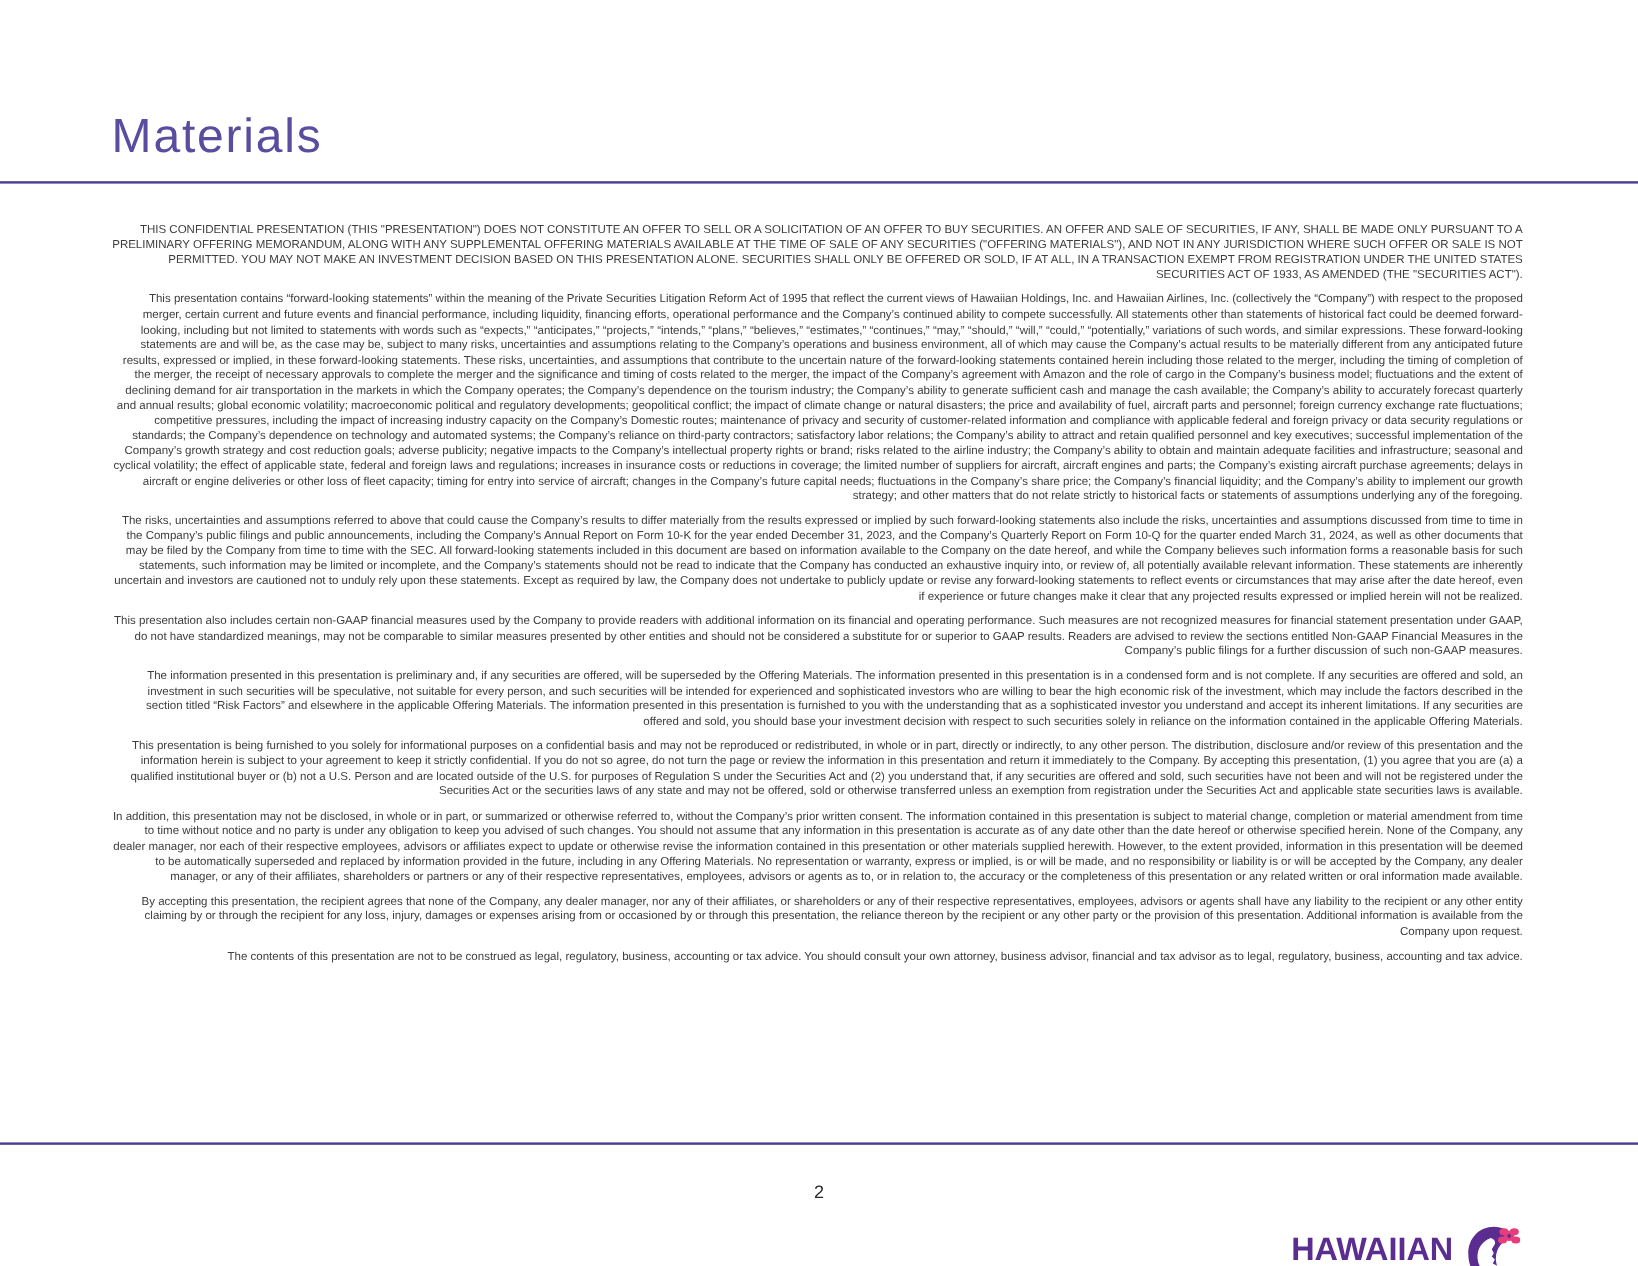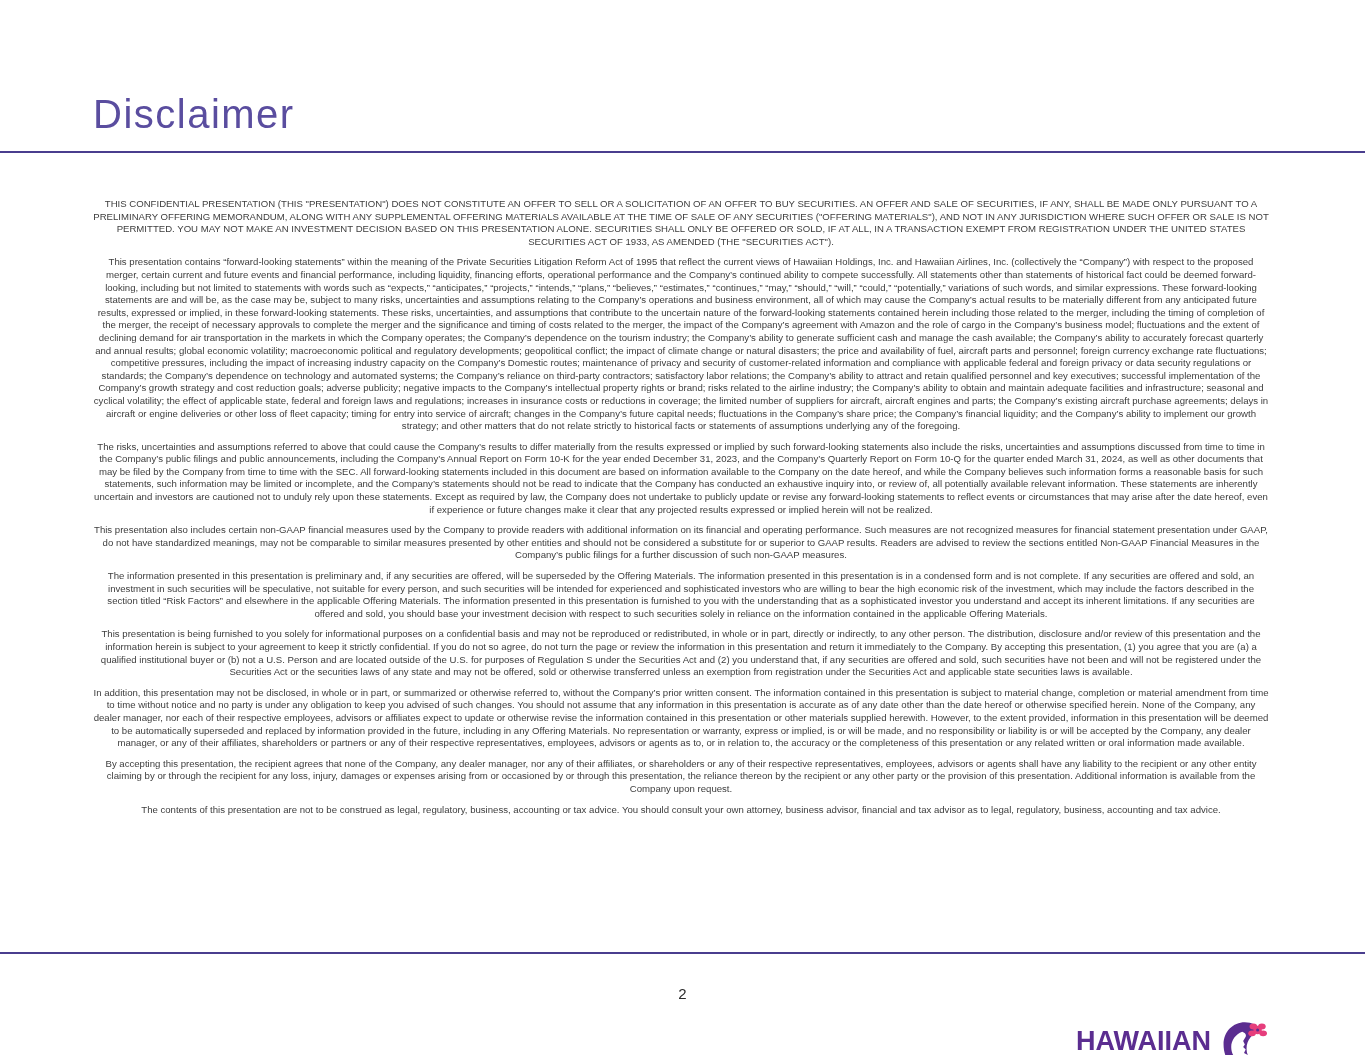--- a/index.html
+++ b/index.html
@@ -21,26 +21,26 @@
     color:#5a4d9f;
   }
   .title-rule{
     position:absolute;
     left:0;right:0;top:151px;
     margin:0;border:none;
     border-top:2px solid #4a3e8e;
   }
   .content{
     position:absolute;
-    left:93px;top:198px;
+    left:93px;top:186px;
     width:1176px;
     color:#3d3d3d;
     font-size:9.6px;
     line-height:12.6px;
-    text-align:center;
+    text-align:right;
   }
   .content p{margin:0 0 8px 0;}
   .footer-rule{
     position:absolute;
     left:0;right:0;top:952px;
     margin:0;border:none;
     border-top:2px solid #4a3e8e;
   }
   .page-number{
     position:absolute;
@@ -73,21 +73,21 @@
     margin-top:2px;
     align-self:flex-end;
   }
   .pualani{width:46px;height:58px;}
 </style>
 </head>
 <body>
 
 <div class="slide">
 
-  <h1 class="page-title">Disclaimer</h1>
+  <h1 class="page-title">Materials</h1>
 
   <hr class="title-rule">
 
   <div class="content">
     <p>THIS CONFIDENTIAL PRESENTATION (THIS "PRESENTATION") DOES NOT CONSTITUTE AN OFFER TO SELL OR A SOLICITATION OF AN OFFER TO BUY SECURITIES. AN OFFER AND SALE OF SECURITIES, IF ANY, SHALL BE MADE ONLY PURSUANT TO A PRELIMINARY OFFERING MEMORANDUM, ALONG WITH ANY SUPPLEMENTAL OFFERING MATERIALS AVAILABLE AT THE TIME OF SALE OF ANY SECURITIES ("OFFERING MATERIALS"), AND NOT IN ANY JURISDICTION WHERE SUCH OFFER OR SALE IS NOT PERMITTED. YOU MAY NOT MAKE AN INVESTMENT DECISION BASED ON THIS PRESENTATION ALONE. SECURITIES SHALL ONLY BE OFFERED OR SOLD, IF AT ALL, IN A TRANSACTION EXEMPT FROM REGISTRATION UNDER THE UNITED STATES SECURITIES ACT OF 1933, AS AMENDED (THE "SECURITIES ACT").</p>
     <p>This presentation contains “forward-looking statements” within the meaning of the Private Securities Litigation Reform Act of 1995 that reflect the current views of Hawaiian Holdings, Inc. and Hawaiian Airlines, Inc. (collectively the “Company”) with respect to the proposed merger, certain current and future events and financial performance, including liquidity, financing efforts, operational performance and the Company’s continued ability to compete successfully. All statements other than statements of historical fact could be deemed forward-looking, including but not limited to statements with words such as “expects,” “anticipates,” “projects,” “intends,” “plans,” “believes,” “estimates,” “continues,” “may,” “should,” “will,” “could,” “potentially,” variations of such words, and similar expressions. These forward-looking statements are and will be, as the case may be, subject to many risks, uncertainties and assumptions relating to the Company’s operations and business environment, all of which may cause the Company’s actual results to be materially different from any anticipated future results, expressed or implied, in these forward-looking statements. These risks, uncertainties, and assumptions that contribute to the uncertain nature of the forward-looking statements contained herein including those related to the merger, including the timing of completion of the merger, the receipt of necessary approvals to complete the merger and the significance and timing of costs related to the merger, the impact of the Company’s agreement with Amazon and the role of cargo in the Company’s business model; fluctuations and the extent of declining demand for air transportation in the markets in which the Company operates; the Company’s dependence on the tourism industry; the Company’s ability to generate sufficient cash and manage the cash available; the Company’s ability to accurately forecast quarterly and annual results; global economic volatility; macroeconomic political and regulatory developments; geopolitical conflict; the impact of climate change or natural disasters; the price and availability of fuel, aircraft parts and personnel; foreign currency exchange rate fluctuations; competitive pressures, including the impact of increasing industry capacity on the Company’s Domestic routes; maintenance of privacy and security of customer-related information and compliance with applicable federal and foreign privacy or data security regulations or standards; the Company’s dependence on technology and automated systems; the Company’s reliance on third-party contractors; satisfactory labor relations; the Company’s ability to attract and retain qualified personnel and key executives; successful implementation of the Company’s growth strategy and cost reduction goals; adverse publicity; negative impacts to the Company’s intellectual property rights or brand; risks related to the airline industry; the Company’s ability to obtain and maintain adequate facilities and infrastructure; seasonal and cyclical volatility; the effect of applicable state, federal and foreign laws and regulations; increases in insurance costs or reductions in coverage; the limited number of suppliers for aircraft, aircraft engines and parts; the Company’s existing aircraft purchase agreements; delays in aircraft or engine deliveries or other loss of fleet capacity; timing for entry into service of aircraft; changes in the Company’s future capital needs; fluctuations in the Company’s share price; the Company’s financial liquidity; and the Company’s ability to implement our growth strategy; and other matters that do not relate strictly to historical facts or statements of assumptions underlying any of the foregoing.</p>
     <p>The risks, uncertainties and assumptions referred to above that could cause the Company’s results to differ materially from the results expressed or implied by such forward-looking statements also include the risks, uncertainties and assumptions discussed from time to time in the Company’s public filings and public announcements, including the Company’s Annual Report on Form 10-K for the year ended December 31, 2023, and the Company’s Quarterly Report on Form 10-Q for the quarter ended March 31, 2024, as well as other documents that may be filed by the Company from time to time with the SEC. All forward-looking statements included in this document are based on information available to the Company on the date hereof, and while the Company believes such information forms a reasonable basis for such statements, such information may be limited or incomplete, and the Company’s statements should not be read to indicate that the Company has conducted an exhaustive inquiry into, or review of, all potentially available relevant information. These statements are inherently uncertain and investors are cautioned not to unduly rely upon these statements. Except as required by law, the Company does not undertake to publicly update or revise any forward-looking statements to reflect events or circumstances that may arise after the date hereof, even if experience or future changes make it clear that any projected results expressed or implied herein will not be realized.</p>
     <p>This presentation also includes certain non-GAAP financial measures used by the Company to provide readers with additional information on its financial and operating performance. Such measures are not recognized measures for financial statement presentation under GAAP, do not have standardized meanings, may not be comparable to similar measures presented by other entities and should not be considered a substitute for or superior to GAAP results. Readers are advised to review the sections entitled Non-GAAP Financial Measures in the Company’s public filings for a further discussion of such non-GAAP measures.</p>
     <p>The information presented in this presentation is preliminary and, if any securities are offered, will be superseded by the Offering Materials. The information presented in this presentation is in a condensed form and is not complete. If any securities are offered and sold, an investment in such securities will be speculative, not suitable for every person, and such securities will be intended for experienced and sophisticated investors who are willing to bear the high economic risk of the investment, which may include the factors described in the section titled “Risk Factors” and elsewhere in the applicable Offering Materials. The information presented in this presentation is furnished to you with the understanding that as a sophisticated investor you understand and accept its inherent limitations. If any securities are offered and sold, you should base your investment decision with respect to such securities solely in reliance on the information contained in the applicable Offering Materials.</p>
     <p>This presentation is being furnished to you solely for informational purposes on a confidential basis and may not be reproduced or redistributed, in whole or in part, directly or indirectly, to any other person. The distribution, disclosure and/or review of this presentation and the information herein is subject to your agreement to keep it strictly confidential. If you do not so agree, do not turn the page or review the information in this presentation and return it immediately to the Company. By accepting this presentation, (1) you agree that you are (a) a qualified institutional buyer or (b) not a U.S. Person and are located outside of the U.S. for purposes of Regulation S under the Securities Act and (2) you understand that, if any securities are offered and sold, such securities have not been and will not be registered under the Securities Act or the securities laws of any state and may not be offered, sold or otherwise transferred unless an exemption from registration under the Securities Act and applicable state securities laws is available.</p>

